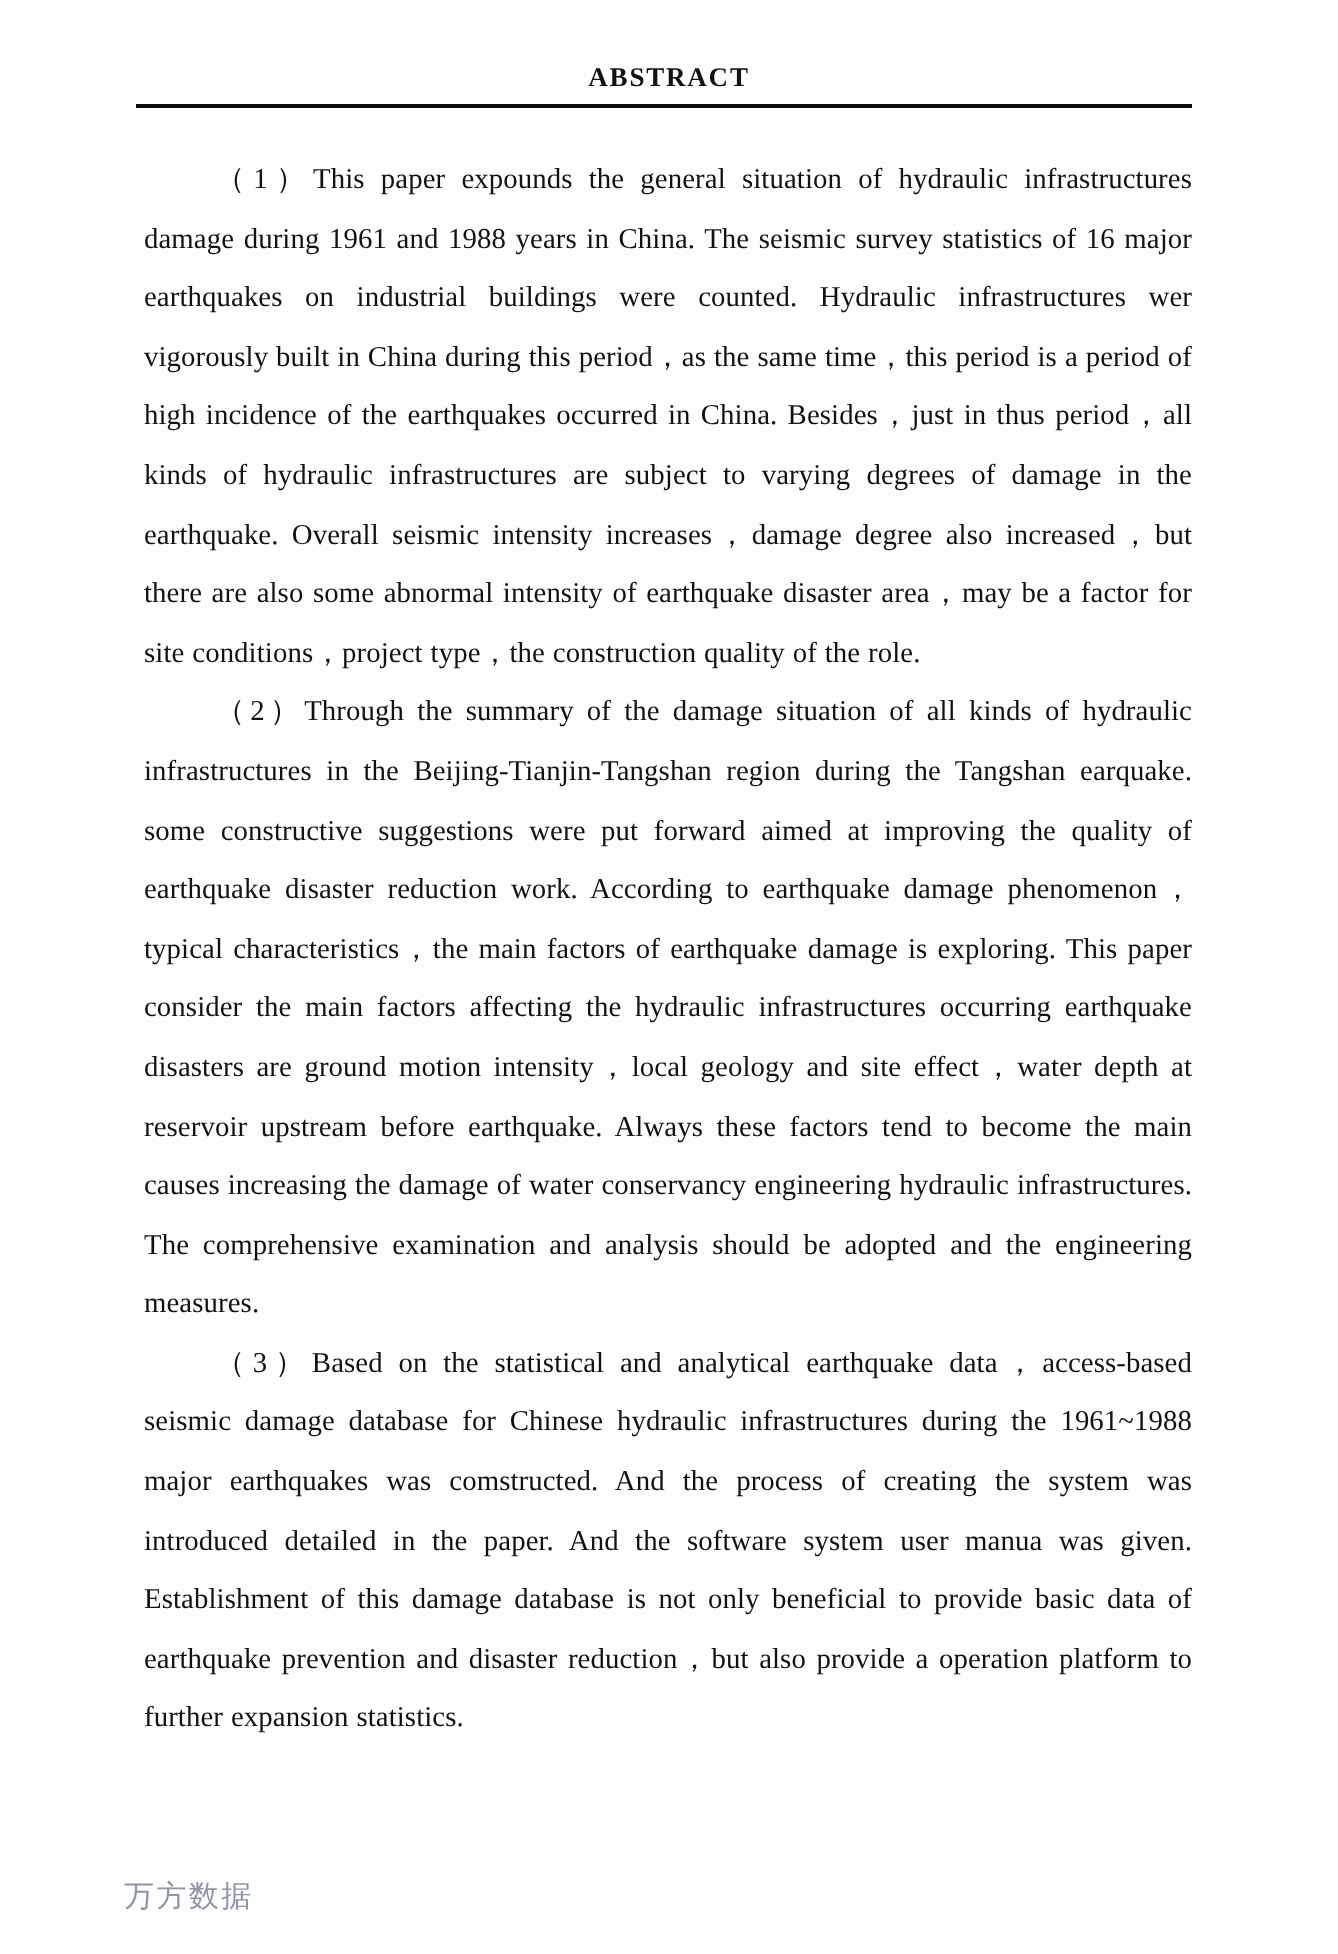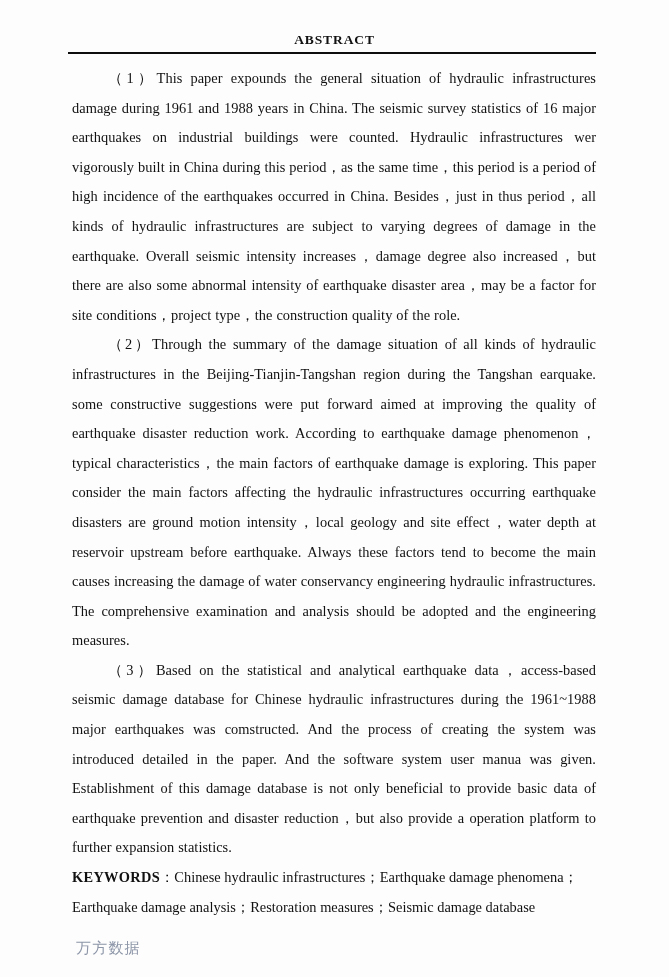--- a/index.html
+++ b/index.html
@@ -51,21 +51,21 @@
     top: 52px;
     width: 528px;
     height: 2px;
     background: #0d0d0d;
   }
 
   
   .content {
     position: absolute;
     left: 72px;
-    top: 64px;
+    top: 76px;
     width: 524px;
   }
 
   p.para {
     margin: 0;
     font-size: 14.4px;
     line-height: 29.6px;
     text-align: justify;
     text-justify: inter-word;
     color: #111111;
@@ -101,21 +101,20 @@
 
   .watermark {
     position: absolute;
     left: 62px;
     top: 939px;
     font-family: "DejaVu Sans", "Liberation Sans", sans-serif;
     font-size: 15px;
     letter-spacing: 1.2px;
     color: #8d96a8;
     white-space: nowrap;
-    margin-left: 14px;
   }
 </style>
 </head>
 <body>
 
 <div class="page">
 
   <div class="header">
     <span class="header-title">ABSTRACT</span>
   </div>
@@ -123,20 +122,19 @@
   <div class="header-rule"></div>
 
   <div class="content">
 
     <p class="para">（1）This paper expounds the general situation of hydraulic infrastructures damage during 1961 and 1988 years in China. The seismic survey statistics of 16 major earthquakes on industrial buildings were counted. Hydraulic infrastructures wer vigorously built in China during this period，as the same time，this period is a period of high incidence of the earthquakes occurred in China. Besides，just in thus period，all kinds of hydraulic infrastructures are subject to varying degrees of damage in the earthquake. Overall seismic intensity increases，damage degree also increased，but there are also some abnormal intensity of earthquake disaster area，may be a factor for site conditions，project type，the construction quality of the role.</p>
 
     <p class="para">（2）Through the summary of the damage situation of all kinds of hydraulic infrastructures in the Beijing-Tianjin-Tangshan region during the Tangshan earquake. some constructive suggestions were put forward   aimed at improving the quality of earthquake disaster reduction work. According to earthquake damage phenomenon，typical characteristics，the main factors of earthquake damage is exploring. This paper consider the main factors affecting the hydraulic infrastructures occurring earthquake disasters are ground motion intensity，local geology and site effect，water depth at reservoir upstream before earthquake. Always these factors tend to become the main causes increasing the damage of water conservancy engineering hydraulic infrastructures. The comprehensive examination and analysis should be adopted and the engineering measures.</p>
 
     <p class="para">（3）Based on the statistical and analytical earthquake data，access-based seismic damage database for Chinese hydraulic infrastructures during the 1961~1988 major earthquakes was comstructed. And the process of creating the system was introduced detailed in the paper. And the software system user manua was given. Establishment of this damage database is not only beneficial to provide basic data of earthquake prevention and disaster reduction，but also provide a operation platform to further expansion statistics.</p>
 
-    <p class="keywords-block"><span class="kw-label">KEYWORDS</span><span>：</span><span>Chinese hydraulic infrastructures；Earthquake damage phenomena；Earthquake damage analysis；Restoration measures；Seismic damage database</span></p>
 
   </div>
 
 
   <div class="watermark">万方数据</div>
 
 </div>
 
 </body></html>

